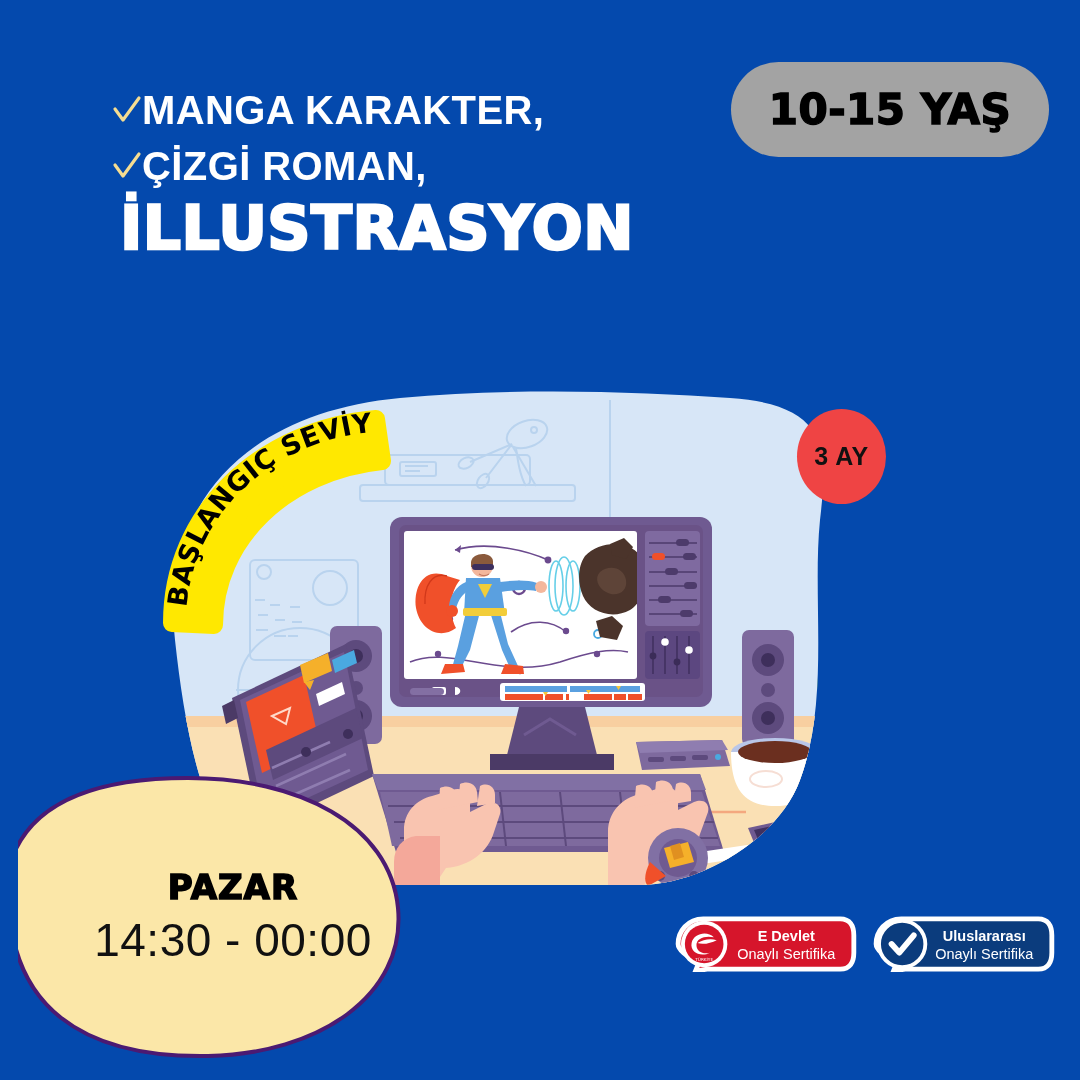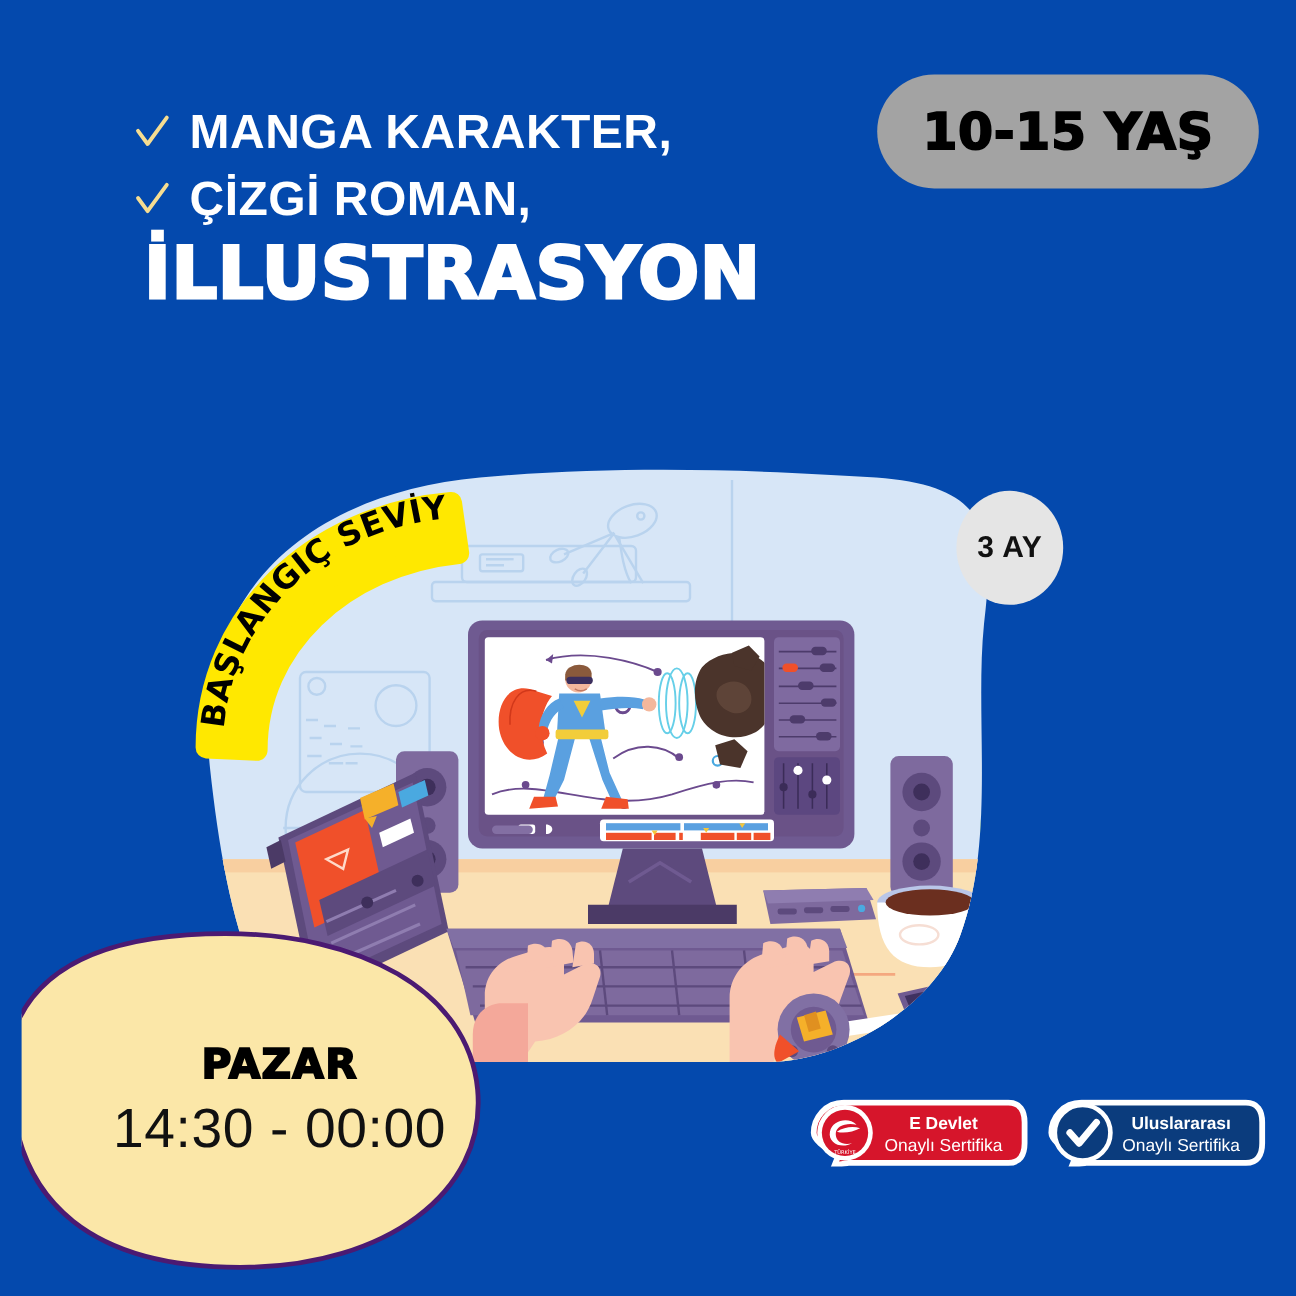--- a/index.html
+++ b/index.html
@@ -14,21 +14,21 @@
 
   
   .headline { position:absolute; left:112px; top:68px; width:700px; }
   .kicker {
     font-size:62px; font-weight:900; color:#ffffff;
     letter-spacing:0.5px; line-height:0.98;
     font-family:"DejaVu Sans", sans-serif;
     -webkit-text-stroke:2.5px #ffffff;
   }
   .bullets { margin-top:16px; }
-  .bullet-row { display:flex; align-items:center; gap:16px; height:52px; margin-bottom:4px; }
+  .bullet-row { display:flex; align-items:center; height:52px; margin-bottom:4px; }
   .check { flex:0 0 auto; width:30px; height:34px; display:block; }
   .bullet-text {
     font-size:40px; font-weight:700; color:#ffffff;
     letter-spacing:0.4px; white-space:nowrap;
     font-family:"Liberation Sans", sans-serif;
   }
   .subhead {
     margin-top:6px; margin-left:8px;
     font-size:60px; font-weight:900; color:#ffffff;
     letter-spacing:0.5px; line-height:1;
@@ -46,21 +46,21 @@
   .age-pill-text {
     font-size:42px; font-weight:900; color:#000000;
     letter-spacing:0.5px;
     font-family:"DejaVu Sans", sans-serif;
     -webkit-text-stroke:1.5px #000;
   }
 
   
   .duration {
     position:absolute; left:797px; top:409px;
-    width:89px; height:95px; background:#e5e5e5; border-radius:50%;
+    width:89px; height:95px; background:#ef4444; border-radius:50%;
     display:flex; align-items:center; justify-content:center;
   }
   .duration-text { font-size:25px; font-weight:700; color:#111; letter-spacing:0.5px; }
 
   
   .ribbon { position:absolute; left:140px; top:385px; width:360px; height:250px; }
 
   
   .schedule { position:absolute; left:18px; top:772px; width:420px; height:290px; }
   .schedule-content {

